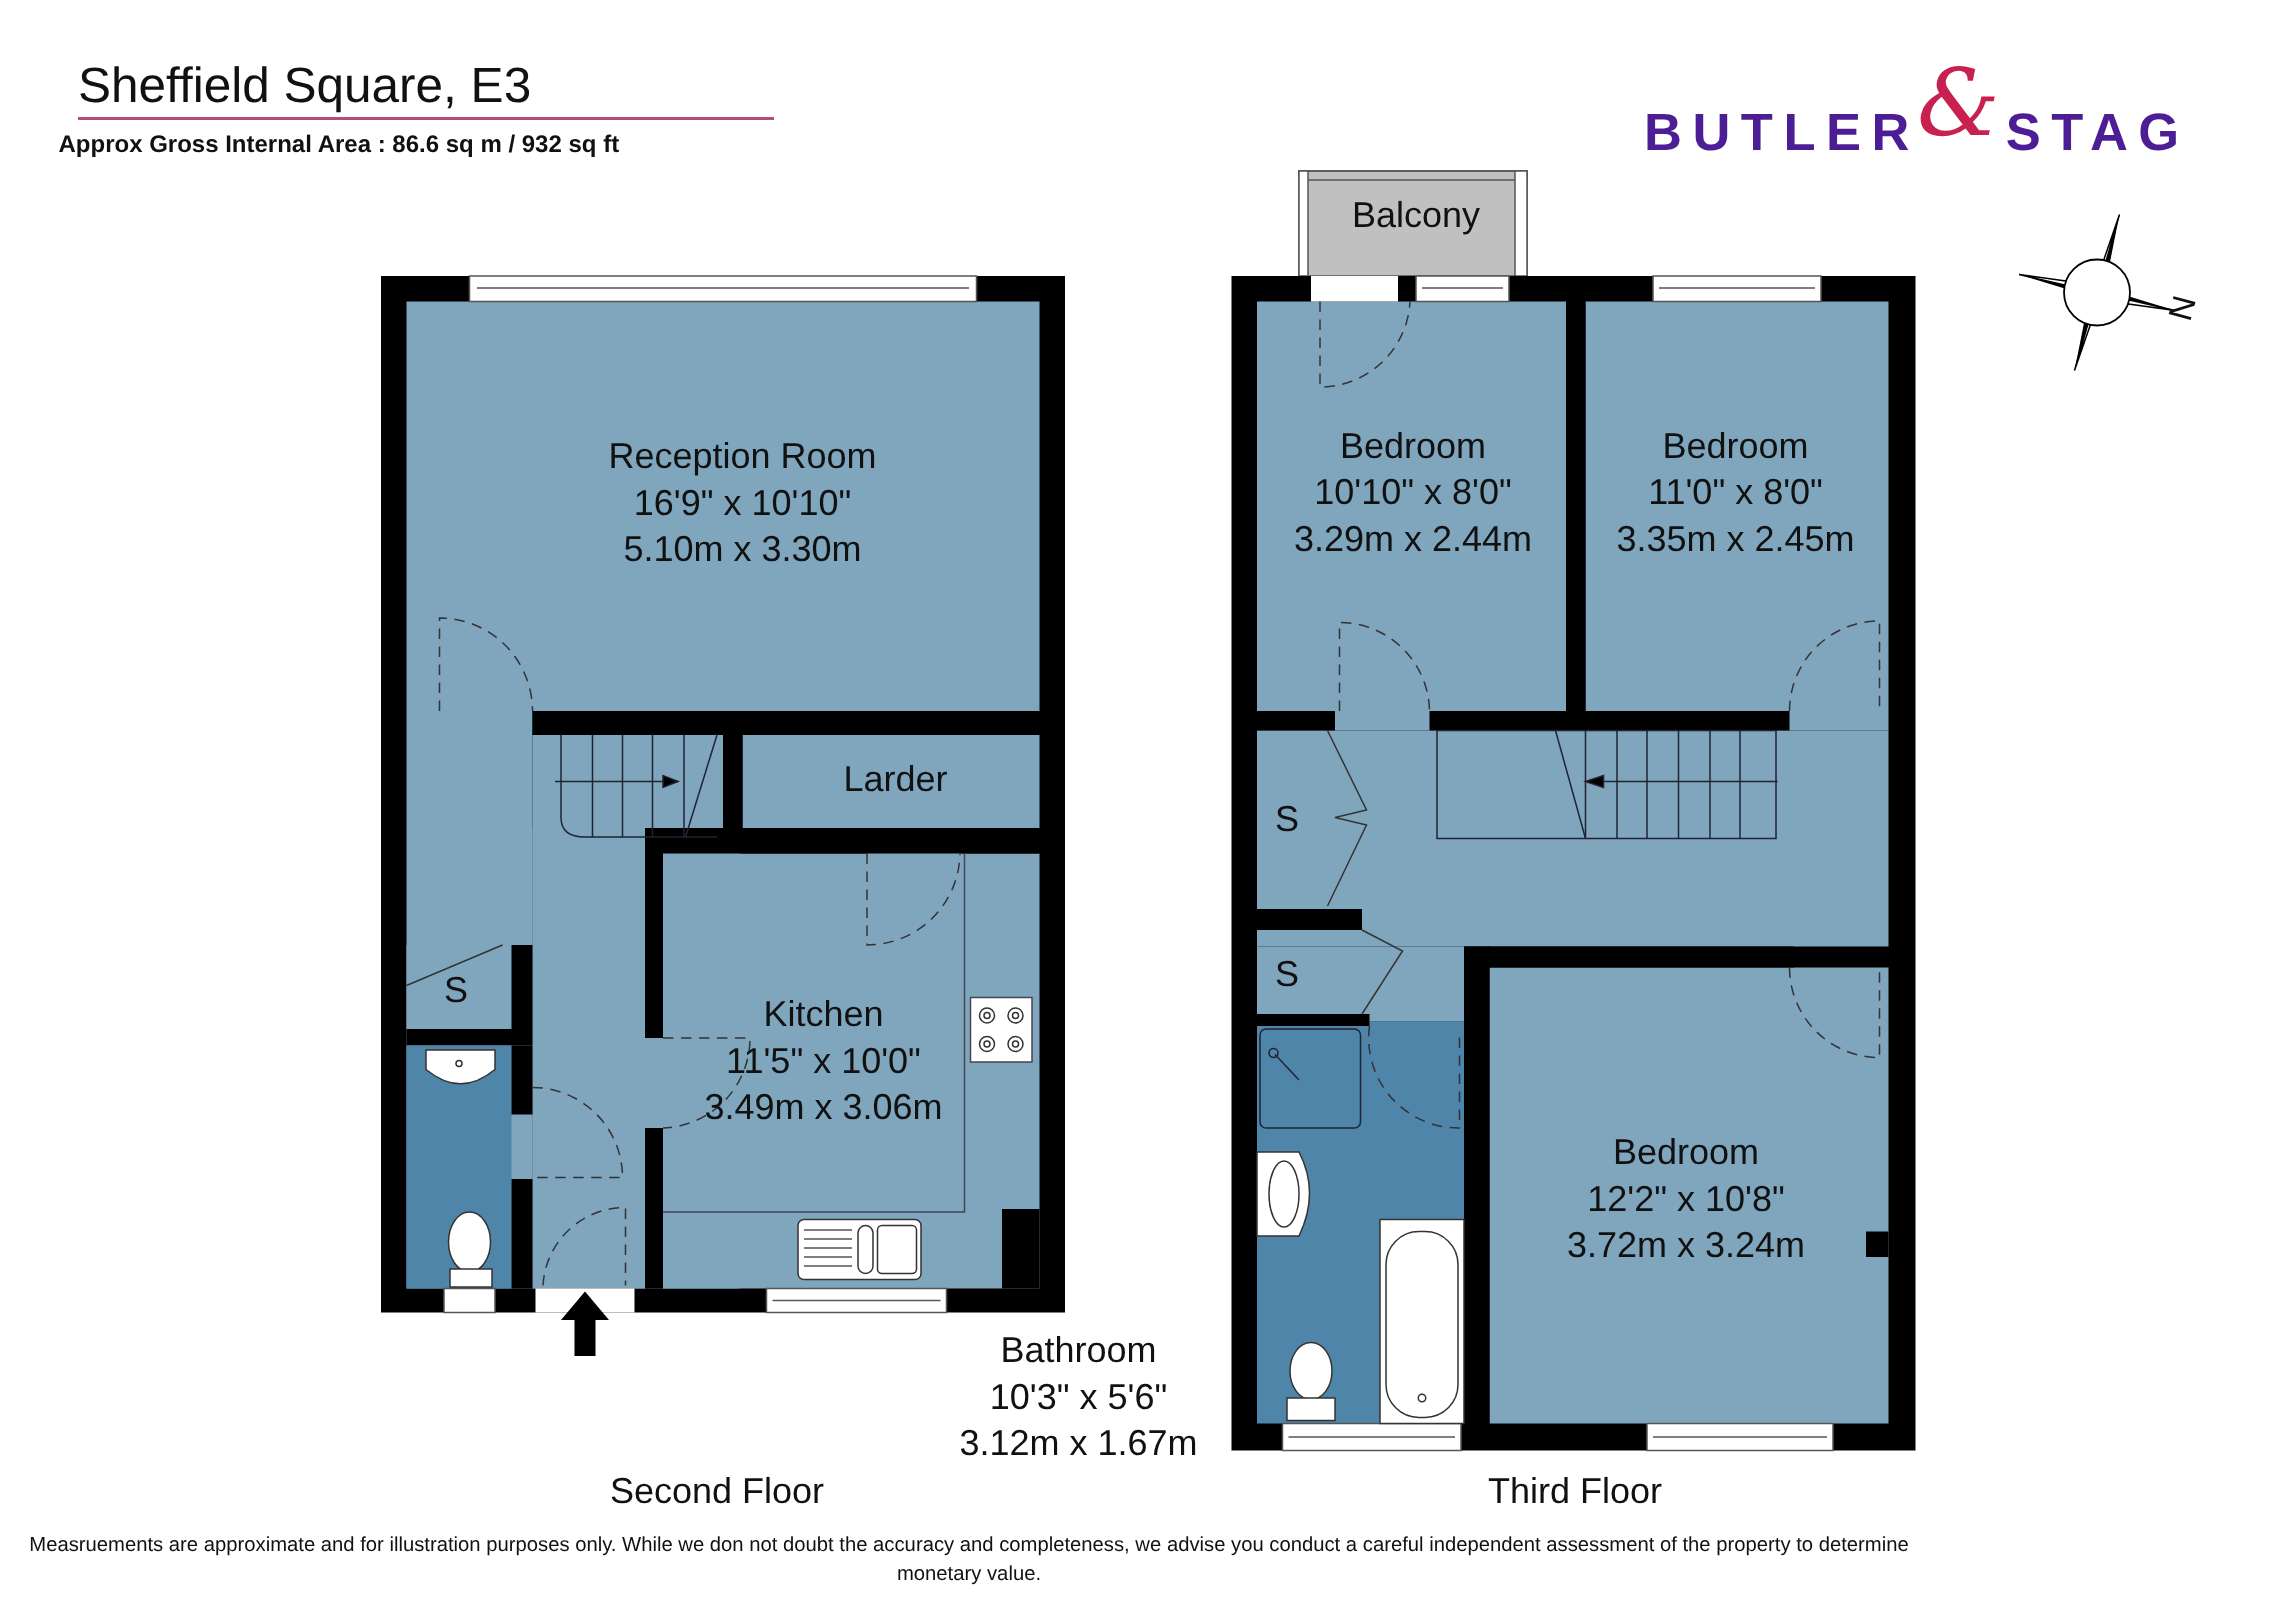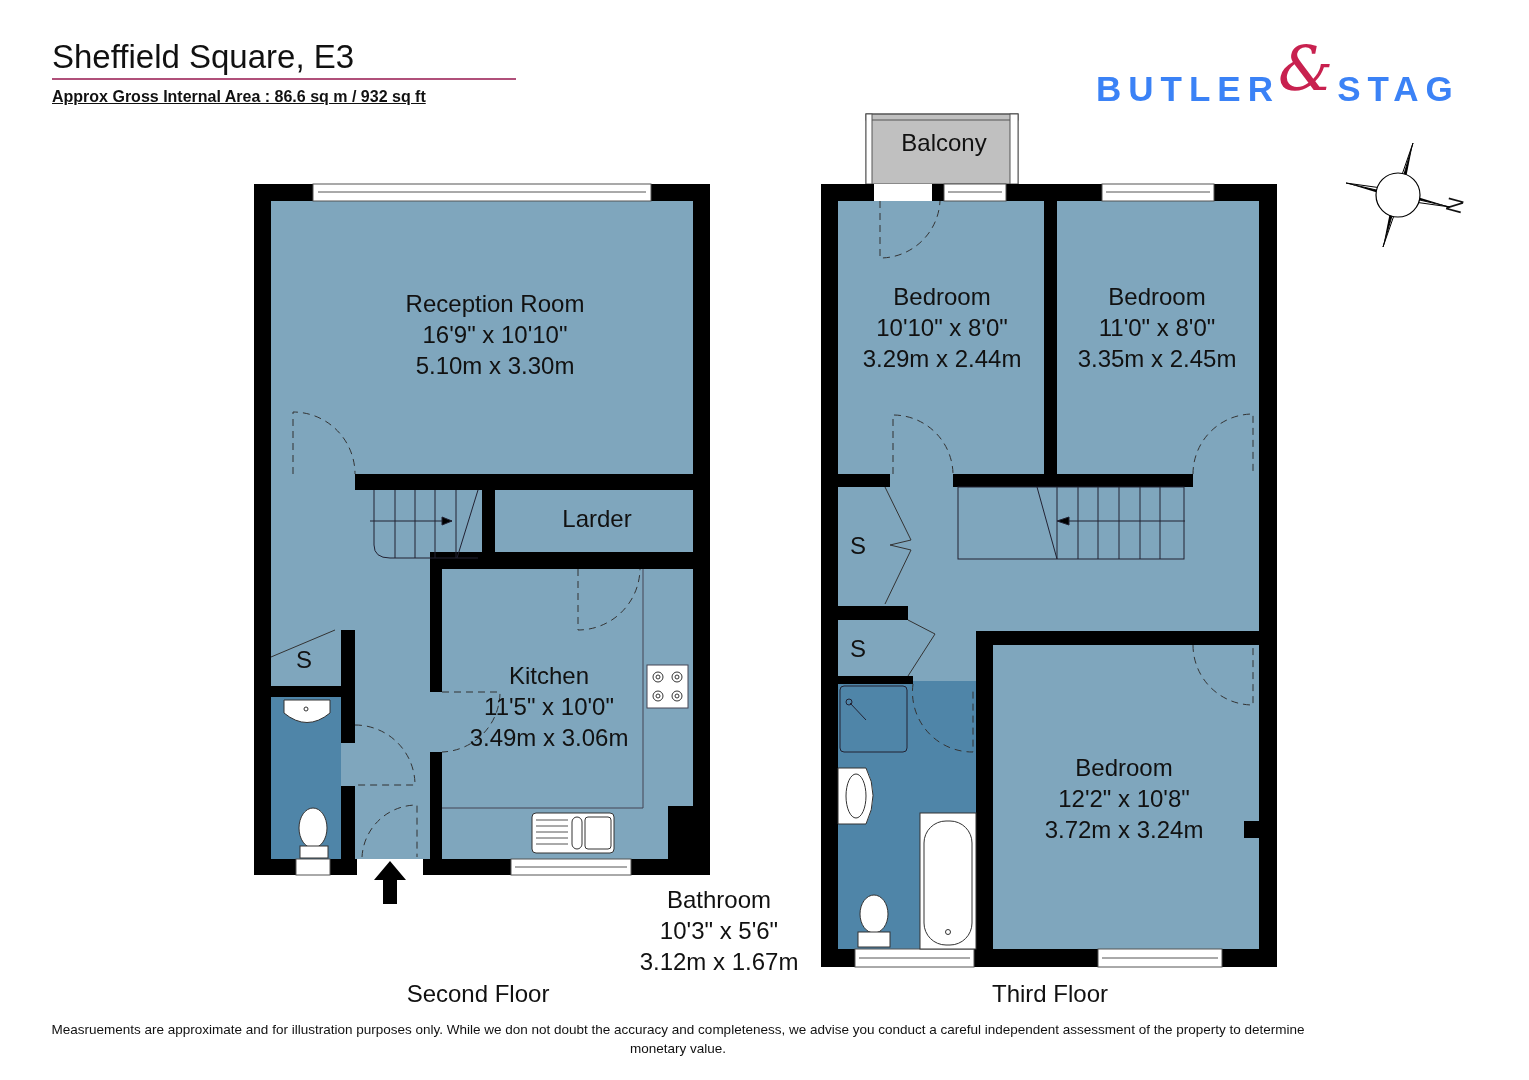--- a/index.html
+++ b/index.html
@@ -1,27 +1,27 @@
 <!DOCTYPE html>
 <html><head>
 <meta charset="utf-8">
 <style>
   html,body{margin:0;padding:0;background:#fff;}
   body{width:1529px;height:1080px;position:relative;overflow:hidden;font-family:"Liberation Sans",sans-serif;color:#111;}
   .abs{position:absolute;}
   #title{left:52px;top:38px;font-size:33px;color:#111;}
   #title-rule{left:52px;top:78px;width:464px;height:2px;background:#b0507a;}
-  #area{left:52px;top:88px;font-size:16px;font-weight:bold;text-decoration:underline;}
+  #area{left:39px;top:88px;font-size:16px;font-weight:bold;}
   #logo{left:1096px;top:34px;height:70px;display:flex;align-items:center;}
-  .logo-word{font-size:35px;font-weight:bold;letter-spacing:7px;color:#3b82f6;margin-top:40px;}
+  .logo-word{font-size:35px;font-weight:bold;letter-spacing:7px;color:#4c1d95;margin-top:40px;}
   .logo-amp{font-family:"DejaVu Serif",serif;font-style:italic;font-size:62px;color:#c8214f;margin:0 4px 0 -2px;line-height:1;}
   svg text{font-family:"Liberation Sans",sans-serif;fill:#111;}
   .rl{font-size:24px;text-anchor:middle;}
   .fl{font-size:24px;text-anchor:middle;}
-  #disclaimer{left:0;width:1292px;top:1020px;text-align:center;font-size:13.5px;line-height:19px;padding-left:32px;}
+  #disclaimer{left:0;width:1292px;top:1020px;text-align:center;font-size:13.5px;line-height:19px;}
 </style>
 </head>
 <body>
 
 <div id="title" class="abs">Sheffield Square, E3</div>
 <div id="title-rule" class="abs"></div>
 <div id="area" class="abs">Approx Gross Internal Area : 86.6 sq m / 932 sq ft</div>
 
 <div id="logo" class="abs">
   <span class="logo-word">BUTLER</span>

